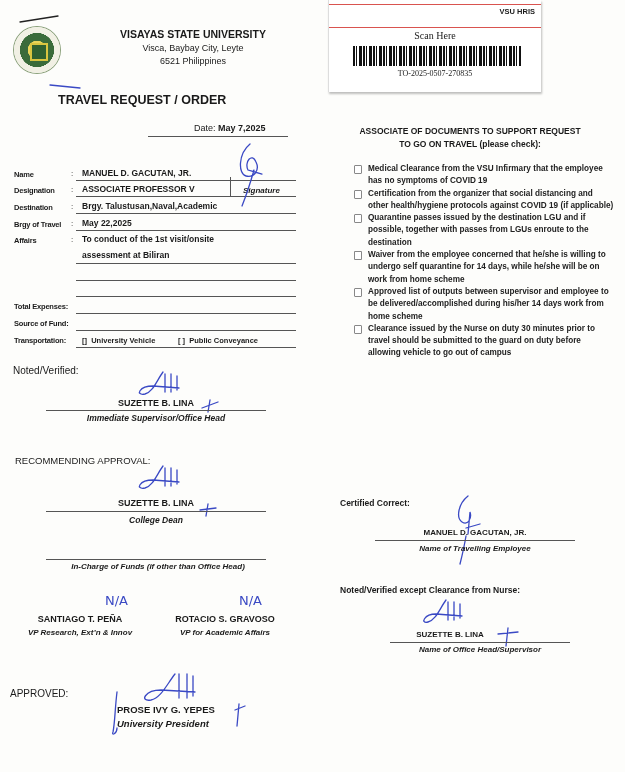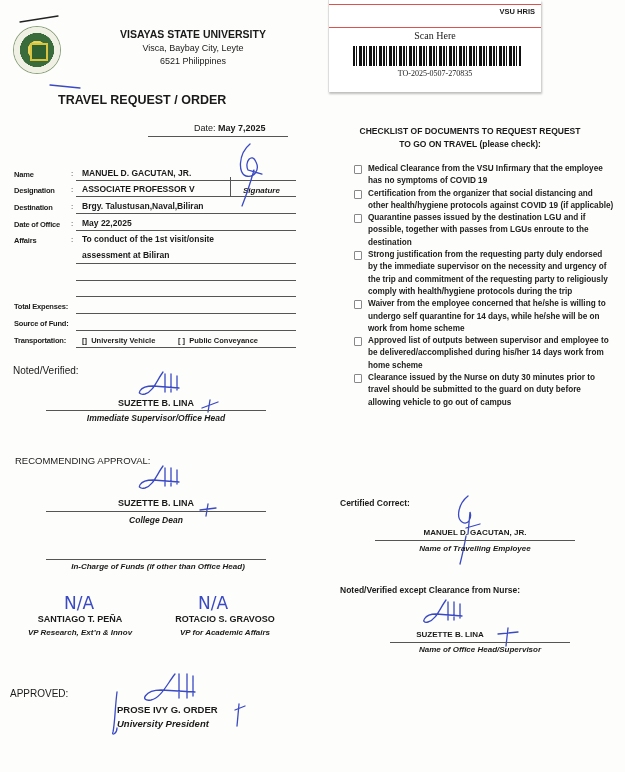--- a/index.html
+++ b/index.html
@@ -39,21 +39,21 @@
   .flabel { left: 14px; font-size: 7.5px; font-weight: bold; letter-spacing: -0.2px; }
   .colon { left: 71px; font-size: 8px; }
   .fval { left: 82px; font-size: 8.5px; font-weight: bold; }
   .sig-label { left: 243px; top: 186px; font-size: 8px; font-style: italic; font-weight: bold; }
   .vsep { position: absolute; left: 230px; top: 177px; height: 19px; border-left: 1px solid #555; }
 
   
   .blk-head { font-size: 10px; font-weight: normal; }
   .sig-name { font-size: 9px; font-weight: bold; text-align: center; }
   .sig-role { font-size: 8.5px; font-style: italic; font-weight: bold; text-align: center; }
-  .na { font-family: "DejaVu Sans", sans-serif; color: #3a49c4; font-size: 17px; }
+  .na { font-family: "DejaVu Sans", sans-serif; color: #3a49c4; font-size: 13px; margin-left: 41px; }
   svg.ink { position: absolute; overflow: visible; }
   svg.ink path { fill: none; stroke: #3a49c4; stroke-width: 1.3; stroke-linecap: round; }
 
   
   .chk-title { left: 345px; top: 125px; width: 250px; font-size: 8.5px; font-weight: bold; text-align: center; line-height: 13px; }
   .chk-list { left: 352px; top: 163px; width: 262px; list-style: none; margin: 0; padding: 0; }
   .chk-item { position: relative; padding-left: 16px; font-size: 8.2px; font-weight: bold; color: #222; line-height: 12.3px; }
   .chk-box { position: absolute; left: 2px; top: 2px; width: 6px; height: 7px; border: 1px solid #888; border-radius: 1px; background: #fff; }
 </style>
 </head>
@@ -96,24 +96,24 @@
 
 <div class="abs flabel" style="top:186px">Designation</div>
 <div class="abs colon" style="top:185px">:</div>
 <div class="abs fval" style="top:184px">ASSOCIATE PROFESSOR V</div>
 <div class="vsep"></div>
 <div class="abs sig-label">Signature</div>
 <div class="hr" style="left:76px;top:196px;width:220px"></div>
 
 <div class="abs flabel" style="top:203px">Destination</div>
 <div class="abs colon" style="top:202px">:</div>
-<div class="abs fval" style="top:201px">Brgy. Talustusan,Naval,Biliran</div>
+<div class="abs fval" style="top:201px">Brgy. Talustusan,Naval,Academic</div>
 <div class="hr" style="left:76px;top:213px;width:220px"></div>
 
-<div class="abs flabel" style="top:220px">Date of Office</div>
+<div class="abs flabel" style="top:220px">Brgy of Travel</div>
 <div class="abs colon" style="top:219px">:</div>
 <div class="abs fval" style="top:218px">May 22,2025</div>
 <div class="hr" style="left:76px;top:230px;width:220px"></div>
 
 <div class="abs flabel" style="top:236px">Affairs</div>
 <div class="abs colon" style="top:235px">:</div>
 <div class="abs fval" style="top:234px">To conduct of the 1st visit/onsite</div>
 <div class="abs fval" style="top:250px">assessment at Biliran</div>
 <div class="hr" style="left:76px;top:263px;width:220px"></div>
 <div class="hr" style="left:76px;top:280px;width:220px"></div>
@@ -169,32 +169,32 @@
 
 <div class="abs na" style="left:198px;top:593px">N/A</div>
 <div class="abs sig-name" style="left:160px;top:614px;width:130px">ROTACIO S. GRAVOSO</div>
 <div class="abs sig-role" style="left:160px;top:628px;width:130px;font-size:8px">VP for Academic Affairs</div>
 
 <div class="abs blk-head" style="left:10px;top:688px">APPROVED:</div>
 <svg class="ink" style="left:105px;top:668px;width:140px;height:70px">
   <path d="M70 6 C62 16 56 30 46 32 C34 34 40 22 56 22 L90 24 M74 6 L74 30 M82 6 L82 30 M88 8 L88 28 M12 24 C10 40 10 54 8 64 C6 68 12 66 12 60"></path>
   <path d="M130 42 L140 38 M134 36 L132 58"></path>
 </svg>
-<div class="abs sig-name" style="left:117px;top:704px;text-align:left;font-size:9.5px">PROSE IVY G. ORDER</div>
+<div class="abs sig-name" style="left:117px;top:704px;text-align:left;font-size:9.5px">PROSE IVY G. YEPES</div>
 <div class="abs sig-role" style="left:117px;top:718px;text-align:left;font-size:9.5px">University  President</div>
 
 <div class="abs chk-title">
-  <div>CHECKLIST OF DOCUMENTS TO REQUEST REQUEST</div>
+  <div>ASSOCIATE OF DOCUMENTS TO SUPPORT REQUEST</div>
   <div>TO GO ON TRAVEL (please check):</div>
 </div>
 <ul class="abs chk-list">
   <li class="chk-item"><span class="chk-box"></span><span>Medical Clearance from the VSU Infirmary that the employee has no symptoms of COVID 19</span></li>
   <li class="chk-item"><span class="chk-box"></span><span>Certification from the organizer that social distancing and other health/hygiene protocols against COVID 19 (if applicable)</span></li>
   <li class="chk-item"><span class="chk-box"></span><span>Quarantine passes issued by the destination LGU and if possible, together with passes from LGUs enroute to the destination</span></li>
-  <li class="chk-item"><span class="chk-box"></span><span>Strong justification from the requesting party duly endorsed by the immediate supervisor on the necessity and urgency of the trip and commitment of the requesting party to religiously comply with health/hygiene protocols during the trip</span></li>
+  <li class="chk-item"><span class="chk-box"></span></li>
   <li class="chk-item"><span class="chk-box"></span><span>Waiver from the employee concerned that he/she is willing to undergo self quarantine for 14 days, while he/she will be on work from home scheme</span></li>
   <li class="chk-item"><span class="chk-box"></span><span>Approved list of outputs between supervisor and employee to be delivered/accomplished during his/her 14 days work from home scheme</span></li>
   <li class="chk-item"><span class="chk-box"></span><span>Clearance issued by the Nurse on duty 30 minutes prior to travel should be submitted to the guard on duty before allowing vehicle to go out of campus</span></li>
 </ul>
 
 <div class="abs" style="left:340px;top:498px;font-size:8.5px;font-weight:bold">Certified Correct:</div>
 <svg class="ink" style="left:452px;top:494px;width:40px;height:75px">
   <path d="M16 2 C6 10 4 24 10 28 C16 32 20 24 18 18 L16 40 M14 34 L28 30 M14 42 C12 54 10 62 8 70"></path>
 </svg>
 <div class="abs sig-name" style="left:375px;top:528px;width:200px;font-size:8px">MANUEL D. GACUTAN, JR.</div>

